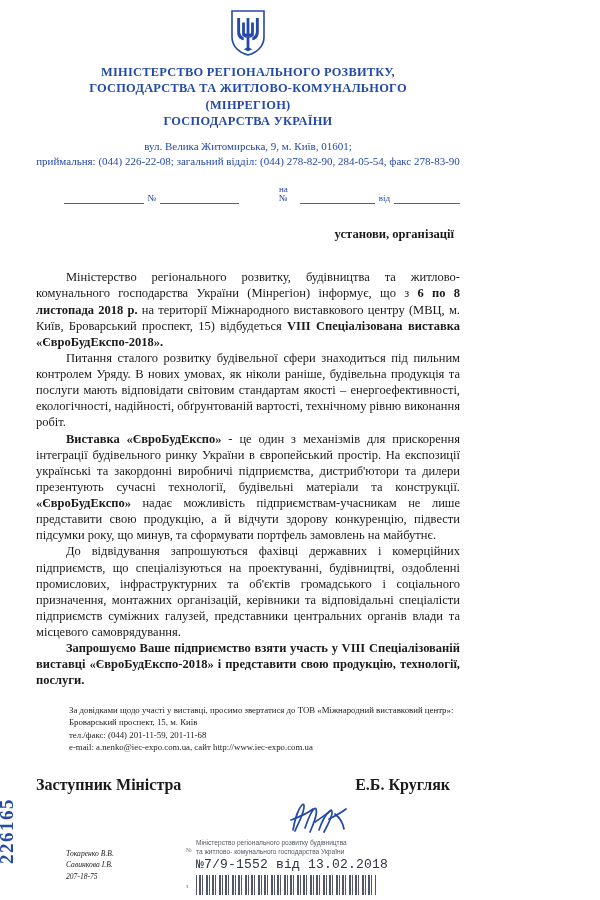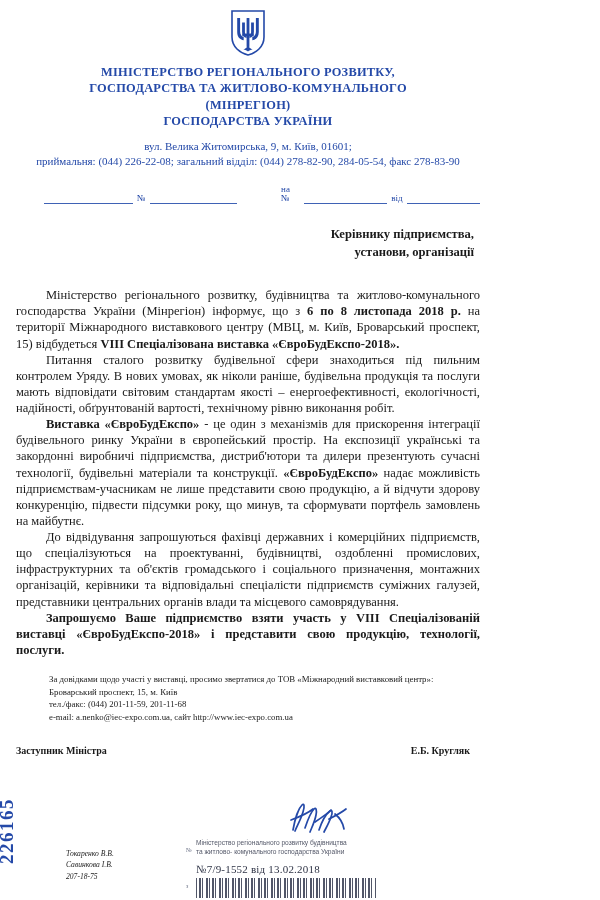--- a/index.html
+++ b/index.html
@@ -14,21 +14,21 @@
     color: #1a1a1a;
     position: relative;
     overflow: hidden;
   }
 
   .page {
     position: relative;
     width: 496px;
     height: 900px;
     box-sizing: border-box;
-    padding: 0 16px;
+    padding: 0 36px;
   }
 
   
   .emblem-wrap {
     display: flex;
     justify-content: center;
     padding-top: 9px;
   }
   .emblem {
     width: 36px;
@@ -121,21 +121,21 @@
   
   .sigrow {
     margin-top: 22px;
     display: flex;
     align-items: baseline;
     justify-content: space-between;
     padding-right: 10px;
   }
   .sig-role, .sig-name {
     font-weight: bold;
-    font-size: 10px;
+    font-size: 16px;
     white-space: nowrap;
   }
 
   .signature-mark {
     position: absolute;
     left: 285px;
     top: 800px;
     width: 70px;
     height: 40px;
     pointer-events: none;
@@ -162,24 +162,24 @@
     color: #3a3f52;
   }
   .stamp-line {
     font-family: "Liberation Sans", "DejaVu Sans", sans-serif;
     font-size: 6.6px;
     line-height: 1.38;
     white-space: nowrap;
     opacity: 0.88;
   }
   .stamp-reg {
-    font-family: Liberation Serif, serif;
-    font-size: 11px;
+    font-family: Liberation Mono, monospace;
+    font-size: 13px;
     letter-spacing: 0.2px;
-    margin-top: 7px;
+    margin-top: 1px;
     color: #2f3446;
     white-space: nowrap;
   }
   .barcode {
     margin-top: 3px;
     height: 20px;
     width: 180px;
     background-image: repeating-linear-gradient(
       to right,
       #2b3147 0px, #2b3147 1px,
@@ -253,21 +253,20 @@
     <span class="reflabel">№</span>
     <span class="rule rule-b"></span>
     <span class="refgap"></span>
     <span class="reflabel">на №</span>
     <span class="rule rule-c"></span>
     <span class="reflabel">від</span>
     <span class="rule rule-d"></span>
   </div>
 
   <div class="addressee">
-    <div>Керівнику підприємства,</div>
     <div>установи, організації</div>
   </div>
 
   <div class="body-block">
 
     <p class="para"><span>Міністерство регіонального розвитку, будівництва та житлово-комунального господарства України (Мінрегіон) інформує, що з </span><span class="b">6 по 8 листопада 2018 р.</span><span> на території Міжнародного виставкового центру (МВЦ, м. Київ, Броварський проспект, 15) відбудеться </span><span class="b">VIII Спеціалізована виставка «ЄвроБудЕкспо-2018».</span></p>
 
     <p class="para">Питання сталого розвитку будівельної сфери знаходиться під пильним контролем Уряду. В нових умовах, як ніколи раніше, будівельна продукція та послуги мають відповідати світовим стандартам якості – енергоефективності, екологічності, надійності, обґрунтованій вартості, технічному рівню виконання робіт.</p>
 
     <p class="para spaced"><span class="b">Виставка «ЄвроБудЕкспо»</span><span> - це один з механізмів для прискорення інтеграції будівельного ринку України в європейський простір. На експозиції українські та закордонні виробничі підприємства, дистриб'ютори та дилери презентують сучасні технології, будівельні матеріали та конструкції. </span><span class="b">«ЄвроБудЕкспо»</span><span> надає можливість підприємствам-учасникам не лише представити свою продукцію, а й відчути здорову конкуренцію, підвести підсумки року, що минув, та сформувати портфель замовлень на майбутнє.</span></p>

